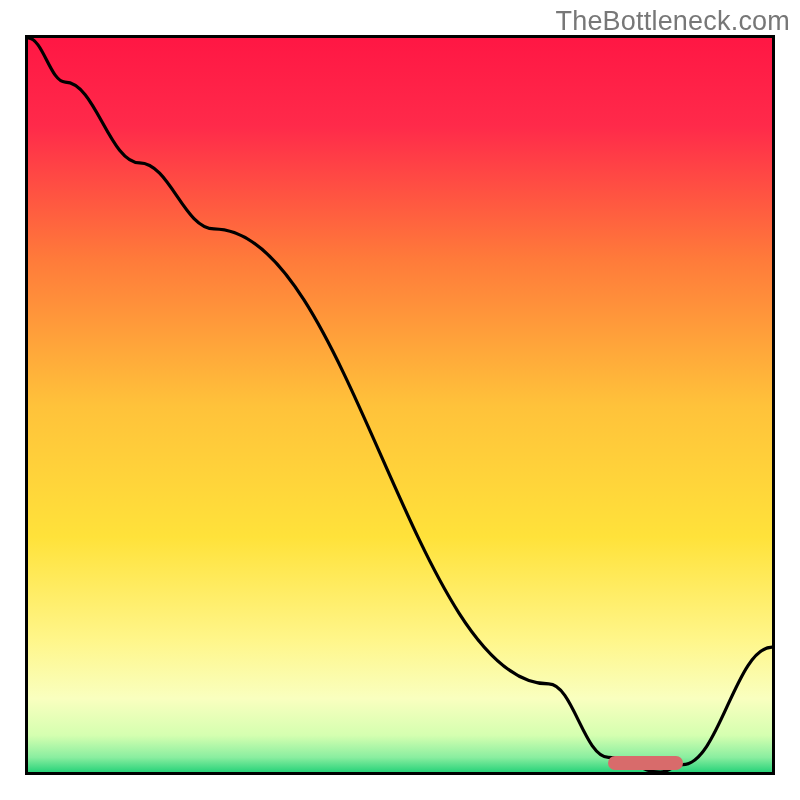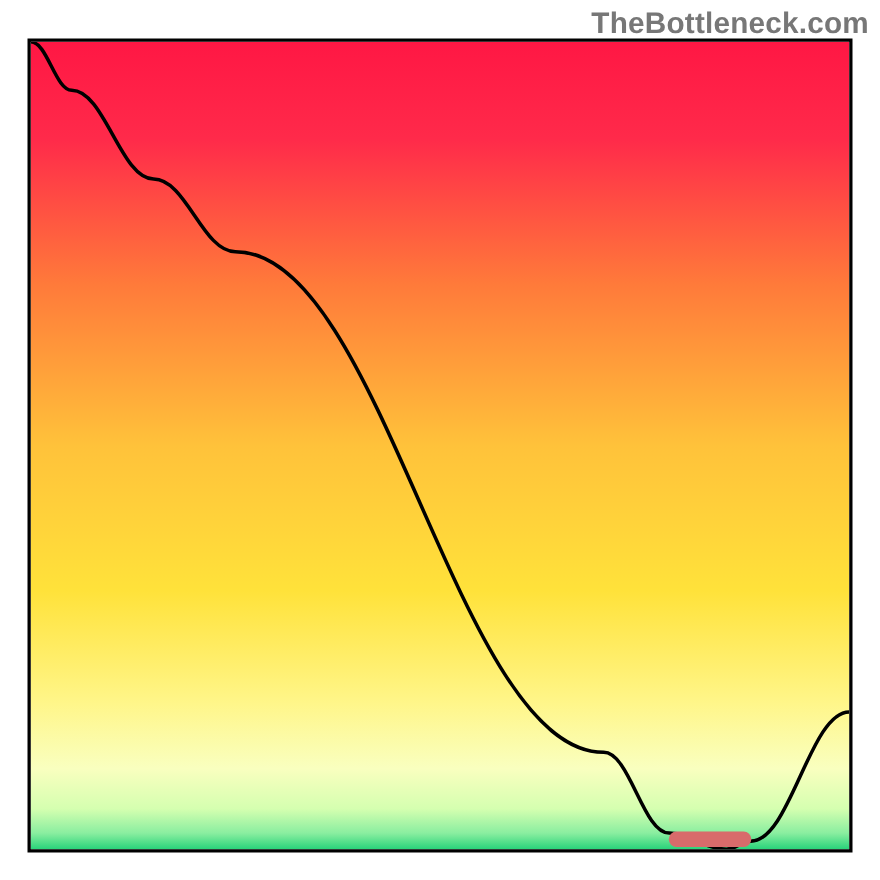--- a/index.html
+++ b/index.html
@@ -15,21 +15,21 @@
     position: relative;
     width: 800px;
     height: 800px;
   }
   .watermark {
     position: absolute;
     top: 6px;
     right: 10px;
     color: #777;
     font-size: 27px;
-    font-weight: 700;
+    font-weight: 400;
     letter-spacing: 0.2px;
   }
   .plot-area {
     position: absolute;
     left: 25px;
     top: 35px;
     width: 750px;
     height: 740px;
     border: 3px solid #000;
     box-sizing: border-box;

